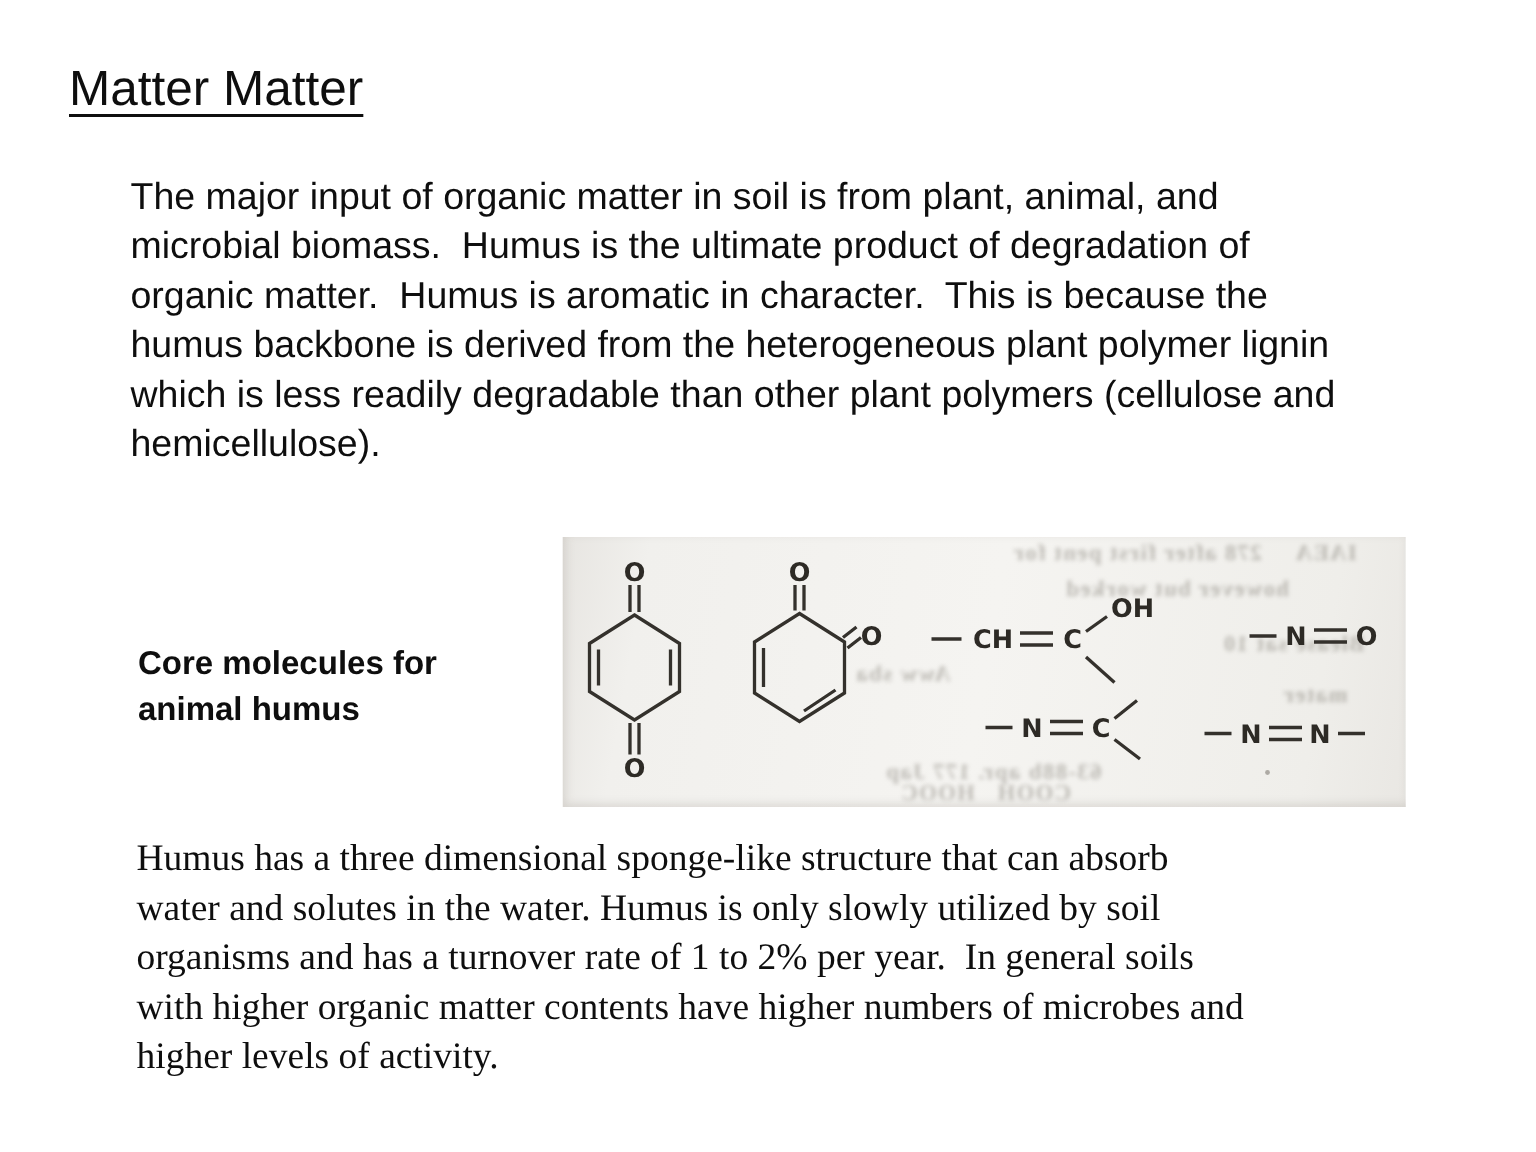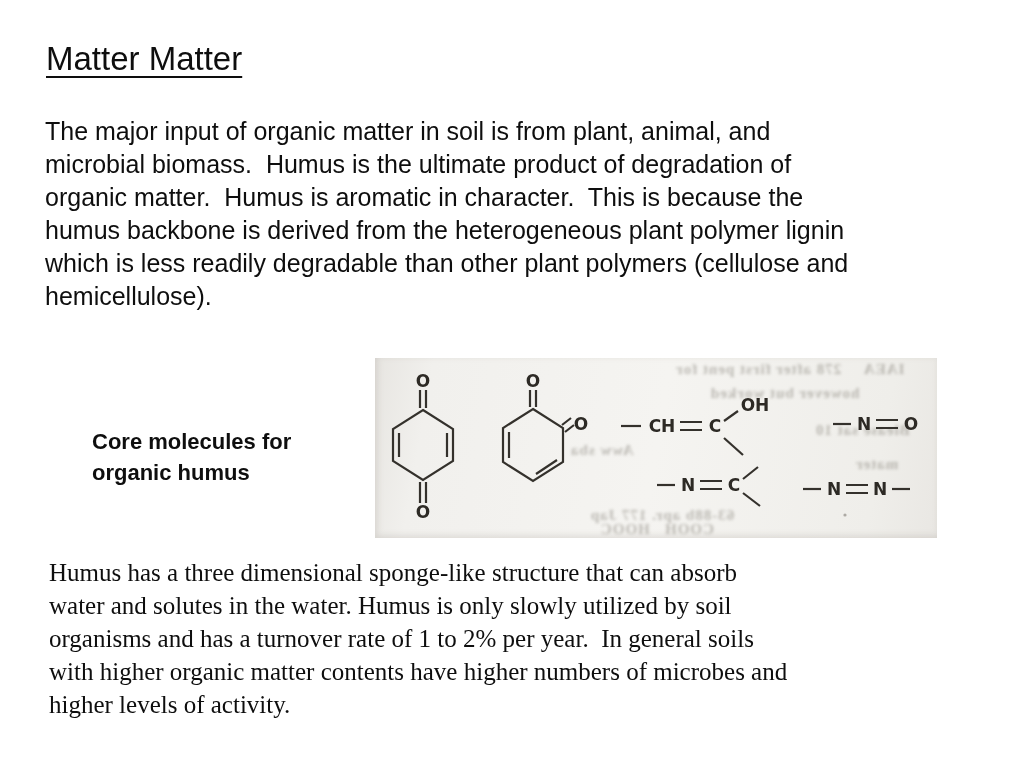--- a/index.html
+++ b/index.html
@@ -16,20 +16,21 @@
     font-size:33px; font-weight:400;
     text-decoration:underline;
     text-decoration-thickness:2px;
     text-underline-offset:6px;
     white-space:pre;
   }
   .para {
     position:absolute;
     font-size:25px; line-height:33px;
     white-space:pre;
+    margin-left:42px;
   }
   .para-intro { left:45px; top:115px; }
   .para-body { left:49px; top:556px;font-family:Liberation Serif, serif; }
   .fig-caption {
     position:absolute; left:92px; top:426px;
     font-size:22px; font-weight:700; line-height:31px;
     white-space:pre;
   }
   .scan {
     position:absolute; left:375px; top:358px; width:562px; height:180px;
@@ -60,21 +61,21 @@
 <div class="slide-title">Matter Matter</div>
 
 <div class="para para-intro">The major input of organic matter in soil is from plant, animal, and
 microbial biomass.  Humus is the ultimate product of degradation of
 organic matter.  Humus is aromatic in character.  This is because the
 humus backbone is derived from the heterogeneous plant polymer lignin
 which is less readily degradable than other plant polymers (cellulose and
 hemicellulose).</div>
 
 <div class="fig-caption">Core molecules for
-organic humus</div>
+animal humus</div>
 
 <div class="scan">
 
   <div class="bleed" style="left:300px; top:3px;">278 after first pent for</div>
   <div class="bleed" style="left:488px; top:3px;">IAEA</div>
   <div class="bleed" style="left:335px; top:27px;">however but worked</div>
   <div class="bleed" style="left:195px; top:84px;">Aww sba</div>
   <div class="bleed" style="left:440px; top:64px;">Blease sat 10</div>
   <div class="bleed" style="left:480px; top:98px;">mater</div>
   <div class="bleed" style="left:215px; top:149px;">63-88b apr. 177 Jap</div>

